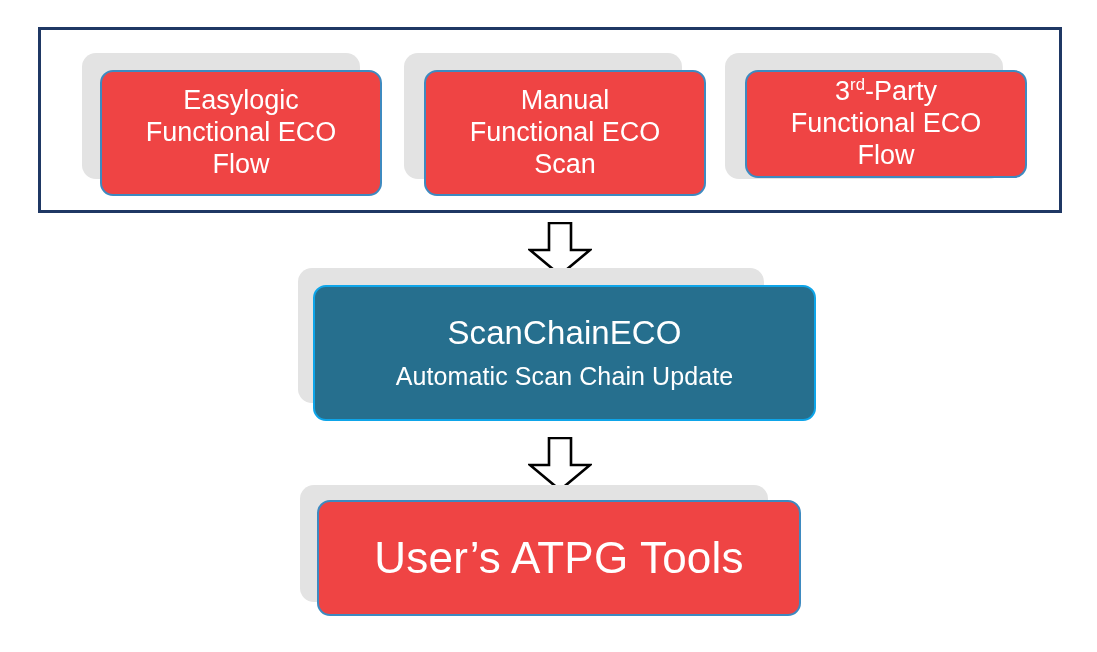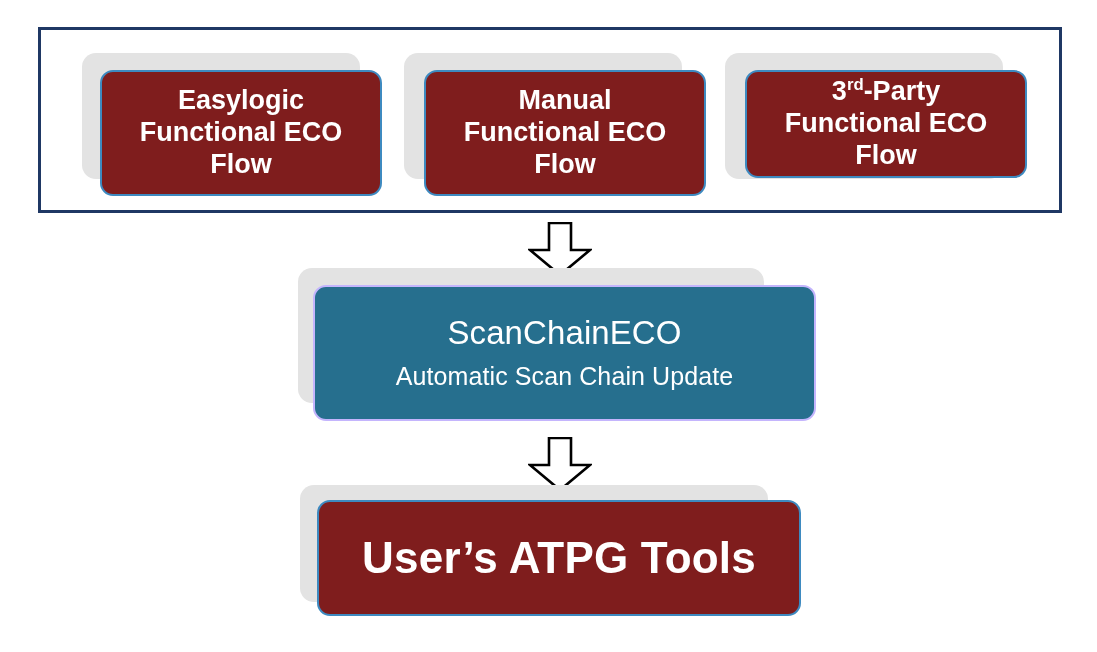--- a/index.html
+++ b/index.html
@@ -45,27 +45,26 @@
     display: flex;
     flex-direction: column;
     align-items: center;
     justify-content: center;
     text-align: center;
     color: #ffffff;
     line-height: 1.18;
     -webkit-font-smoothing: antialiased;
   }
   .node.green {
-    background: #7f1d1d;
+    background: #ef4444;
     border: 2px solid #3E8AC0;
-    font-weight: bold;
   }
   .node.blue {
     background: #266F8E;
-    border: 2px solid #c4b5fd;
+    border: 2px solid #0ea5e9;
   }
 
   .node-label-multi {
     font-size: 27px;
     white-space: pre-line;
     padding: 0 6px;
   }
   .node-label-big {
     font-size: 33px;
     letter-spacing: 0.1px;
@@ -104,21 +103,21 @@
   <div class="node green" style="left:100px; top:70px; width:282px; height:126px;">
     <div class="node-label-multi">Easylogic
 Functional ECO
 Flow</div>
   </div>
 
   <div class="shadow" style="left:404px; top:53px; width:278px; height:126px;"></div>
   <div class="node green" style="left:424px; top:70px; width:282px; height:126px;">
     <div class="node-label-multi">Manual
 Functional ECO
-Flow</div>
+Scan</div>
   </div>
 
   <div class="shadow" style="left:725px; top:53px; width:278px; height:126px;"></div>
   <div class="node green" style="left:745px; top:70px; width:282px; height:108px;">
     <div class="node-label-multi" style="white-space:normal;">
       <div><span>3</span><sup>rd</sup><span>-Party</span></div>
       <div>Functional ECO</div>
       <div>Flow</div>
     </div>
   </div>

